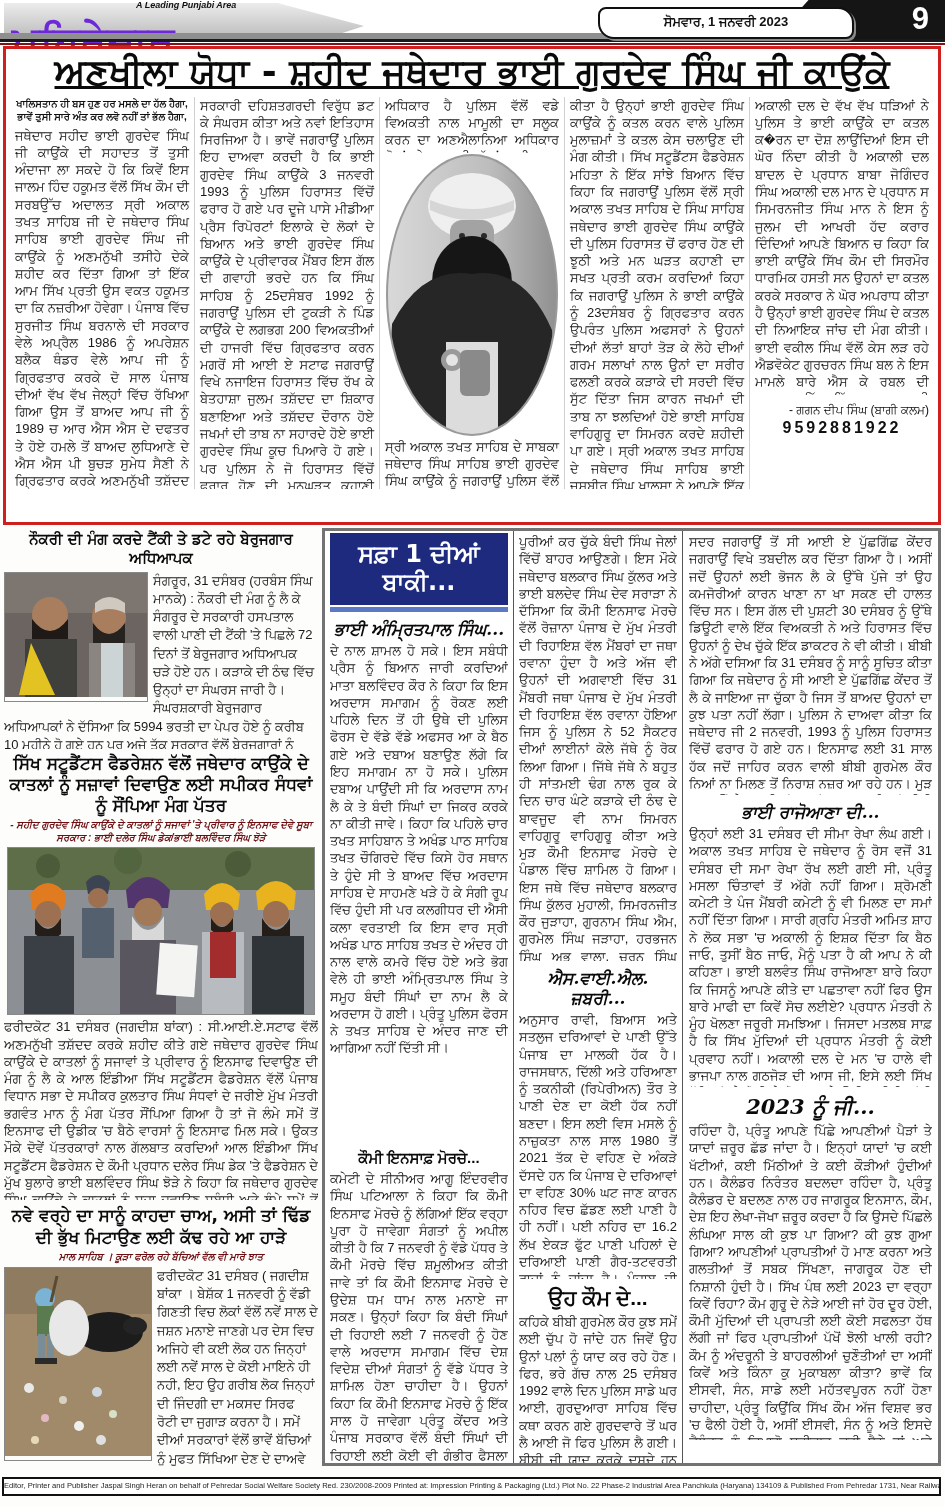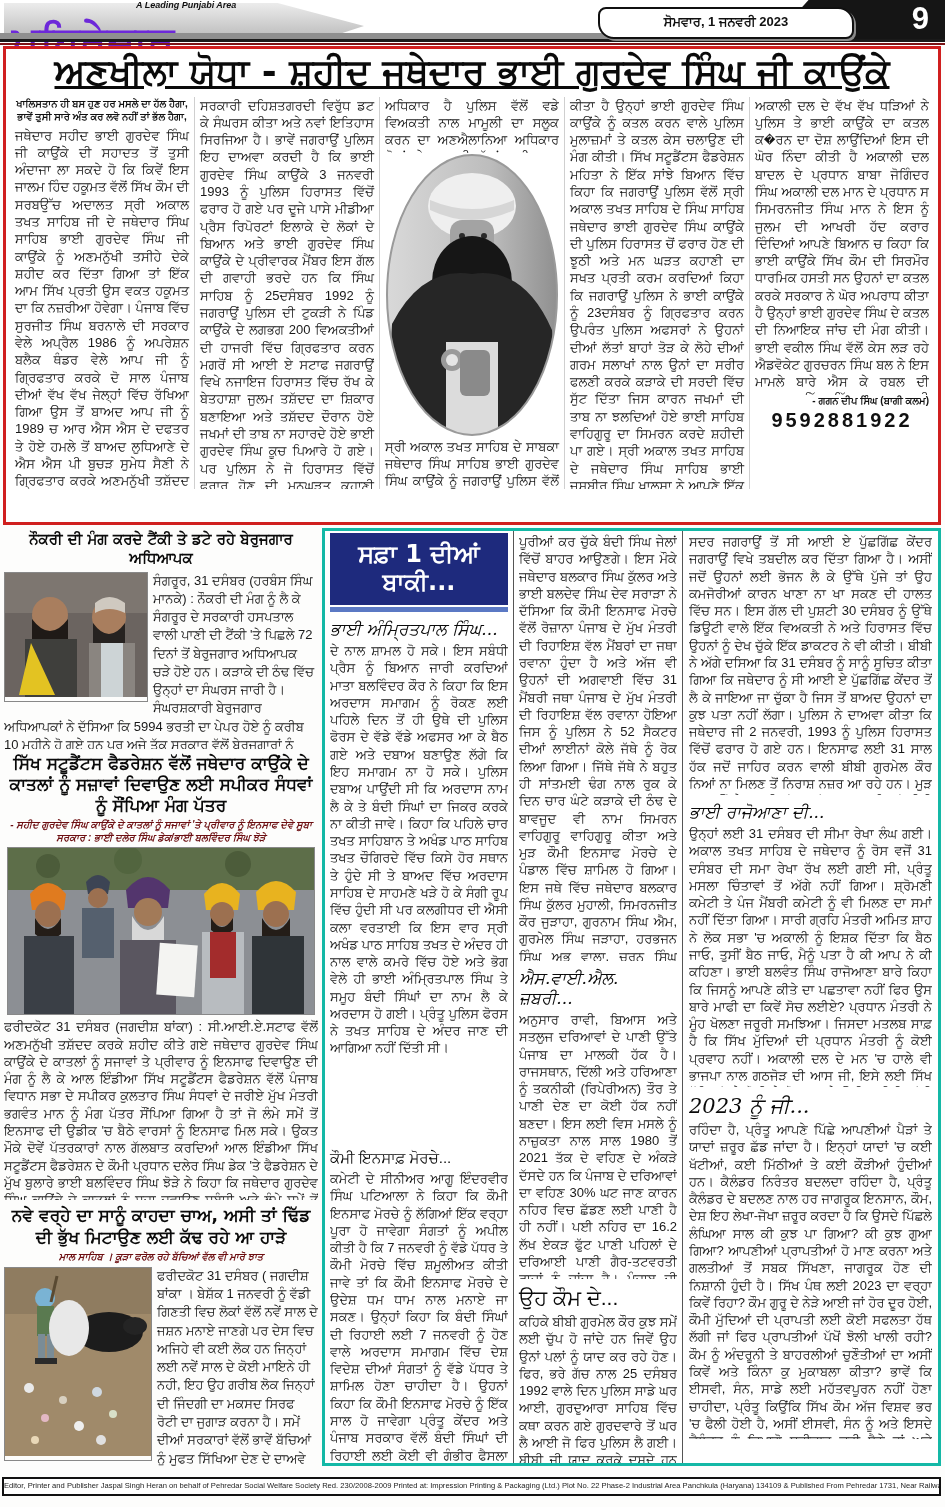--- a/index.html
+++ b/index.html
@@ -18,39 +18,39 @@
   
   .main-box{position:absolute;left:3px;top:46px;width:938px;height:479px;border:3px solid #d01f1f;box-sizing:border-box;background:#fff;}
   .headline{margin-top:3px;text-align:center;font-size:36px;font-weight:900;line-height:1.1;color:#0a0a0a;font-family:"DejaVu Sans",sans-serif;text-decoration:underline;}
   .cols{display:flex;padding:5px 4px 0 4px;height:392px;overflow:hidden;}
   .mcol{flex:1;padding:0 5px;border-right:1px solid #cfcfcf;overflow:hidden;}
   .mcol:last-child{border-right:none;}
   .bodytext{font-size:13px;line-height:1.33;text-align:justify;color:#181818;word-break:break-word;}
   .intro{font-weight:bold;font-size:10px;text-align:center;margin-bottom:3px;line-height:1.35;}
   .c3top{height:56px;overflow:hidden;}
   .portrait-wrap{width:172px;height:282px;margin:1px auto 2px auto;}
-  .byline{text-align:right;font-weight:bold;font-size:10px;margin-top:0;}
-  .phone{text-align:center;font-weight:bold;font-size:20px;letter-spacing:3px;margin-top:2px;}
+  .byline{text-align:right;font-weight:normal;font-size:12px;margin-top:8px;}
+  .phone{text-align:center;font-weight:bold;font-size:16px;letter-spacing:3px;margin-top:2px;}
   .c5body{height:298px;overflow:hidden;}
   
   .bottom-left{position:absolute;left:4px;top:530px;width:314px;height:936px;overflow:hidden;}
   .a-head{font-size:15px;font-weight:900;text-align:center;line-height:1.25;color:#0a0a0a;font-family:"DejaVu Sans",sans-serif;}
   .a-head.big{font-size:17px;}
   .a-sub{font-size:10px;font-weight:bold;font-style:italic;text-align:center;color:#6d0f12;line-height:1.3;margin:2px 0;}
   .a-bodyblock{overflow:hidden;margin-top:3px;}
   .photo-left{float:left;margin:1px 5px 2px 0;border:1px solid #888;}
   .photo-full{display:block;margin:3px auto;border:1px solid #888;}
   
-  .cont-box{position:absolute;left:322px;top:528px;width:619px;height:938px;border:3px solid #14b8a6;box-sizing:border-box;display:flex;background:#fff;}
+  .cont-box{position:absolute;left:322px;top:528px;width:619px;height:938px;border:3px solid #737373;box-sizing:border-box;display:flex;background:#fff;}
   .colA{width:178px;border-right:1px solid #555;padding:2px 5px;overflow:hidden;}
   .colB{width:158px;border-right:1px solid #555;padding:2px 5px;overflow:hidden;}
   .colC{flex:1;padding:2px 6px;overflow:hidden;}
   .cont-title-box{background:#1e2a7d;color:#fff;font-size:24px;font-weight:900;text-align:center;padding:7px 2px 9px 2px;font-family:"DejaVu Sans",sans-serif;}
   .cont-underline{height:5px;background:#5b79c4;margin:2px 0 5px 0;}
-  .sec-title{font-weight:400;font-size:15px;margin:7px 0 3px 0;color:#0a0a0a;}
+  .sec-title{text-align:center;font-weight:700;font-size:15px;margin:7px 0 3px 0;color:#0a0a0a;}
   .sec-title.it{font-style:italic;font-family:"DejaVu Serif",serif;font-size:17px;}
   .sec-title.big{font-size:21px;}
   
   .footer{position:absolute;left:2px;top:1477px;width:939px;height:19px;border:2px solid #111;box-sizing:border-box;font-size:7.6px;line-height:14px;text-align:center;overflow:hidden;white-space:nowrap;color:#222;background:#fff;}
 </style>
 </head>
 <body>
 
 <div class="masthead">
   <div class="swoosh"></div>

